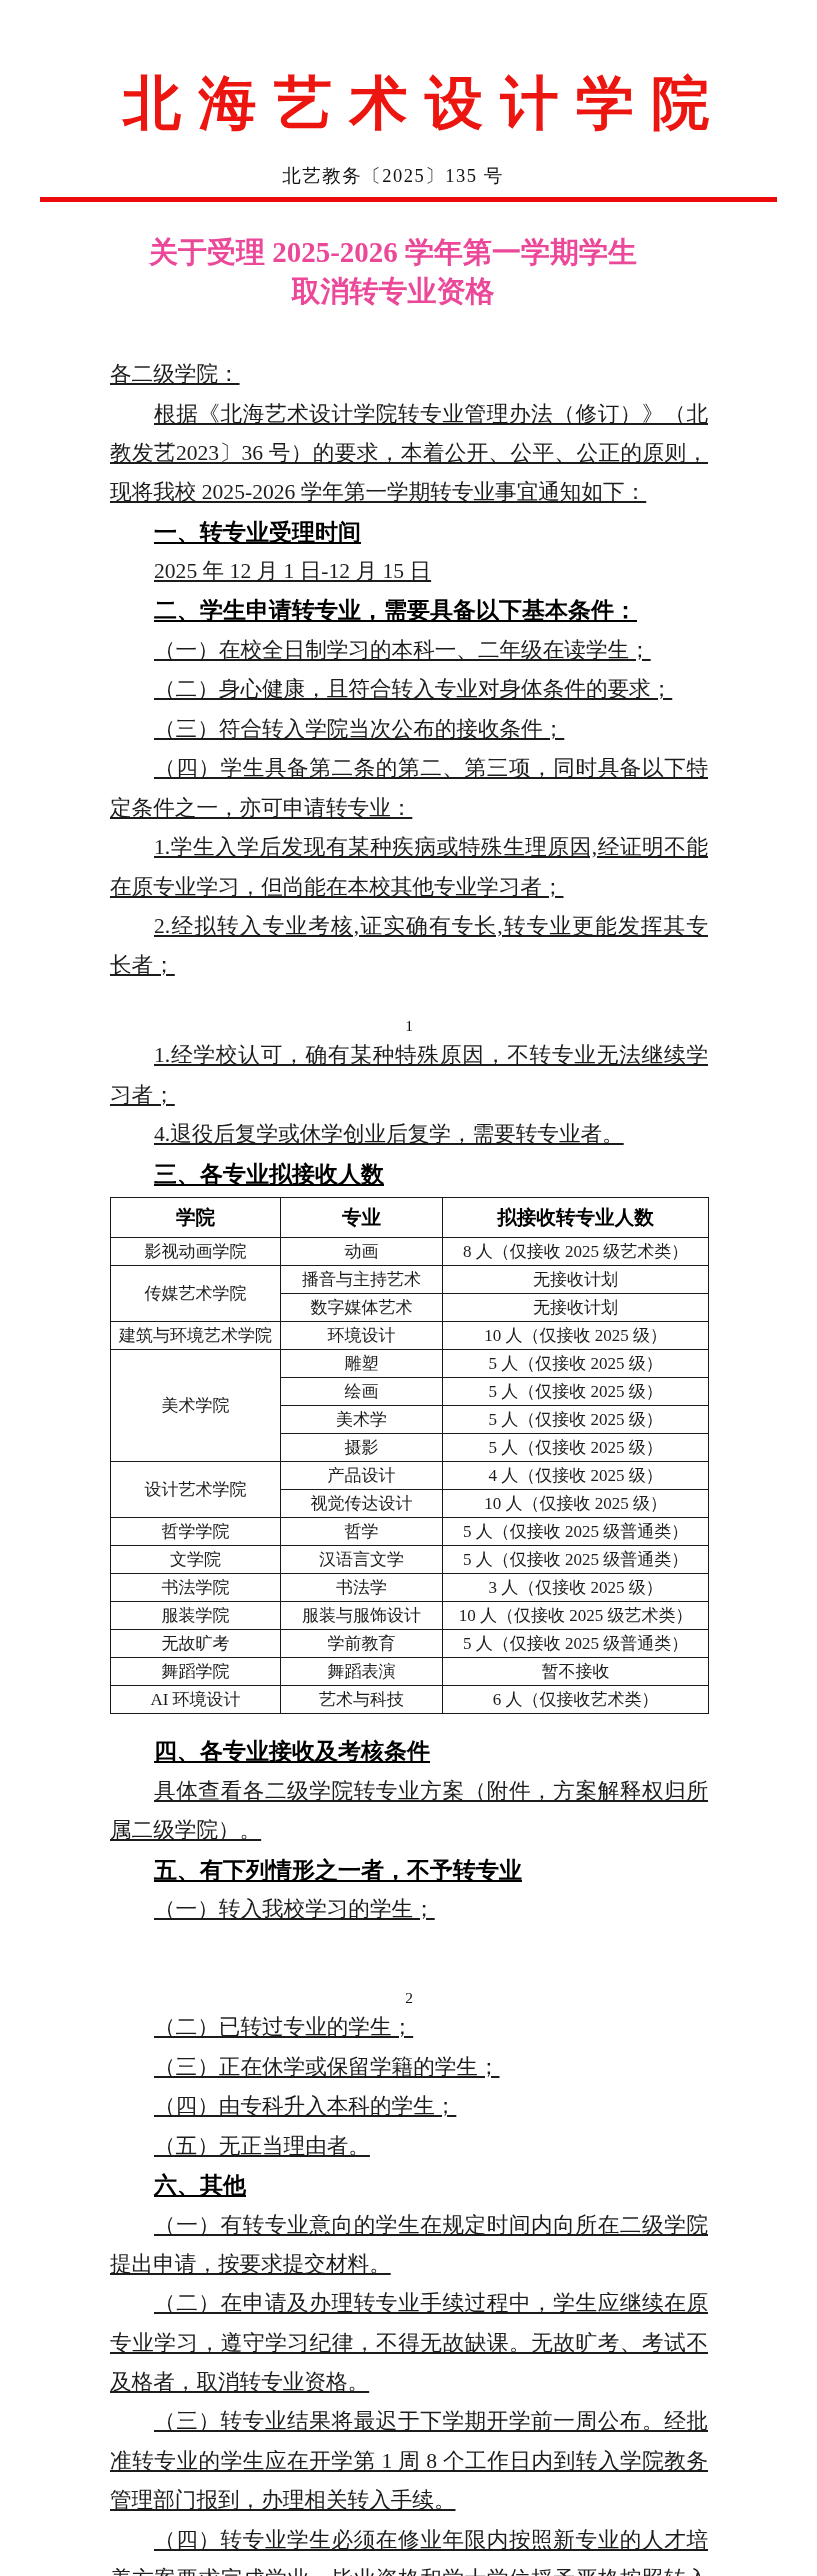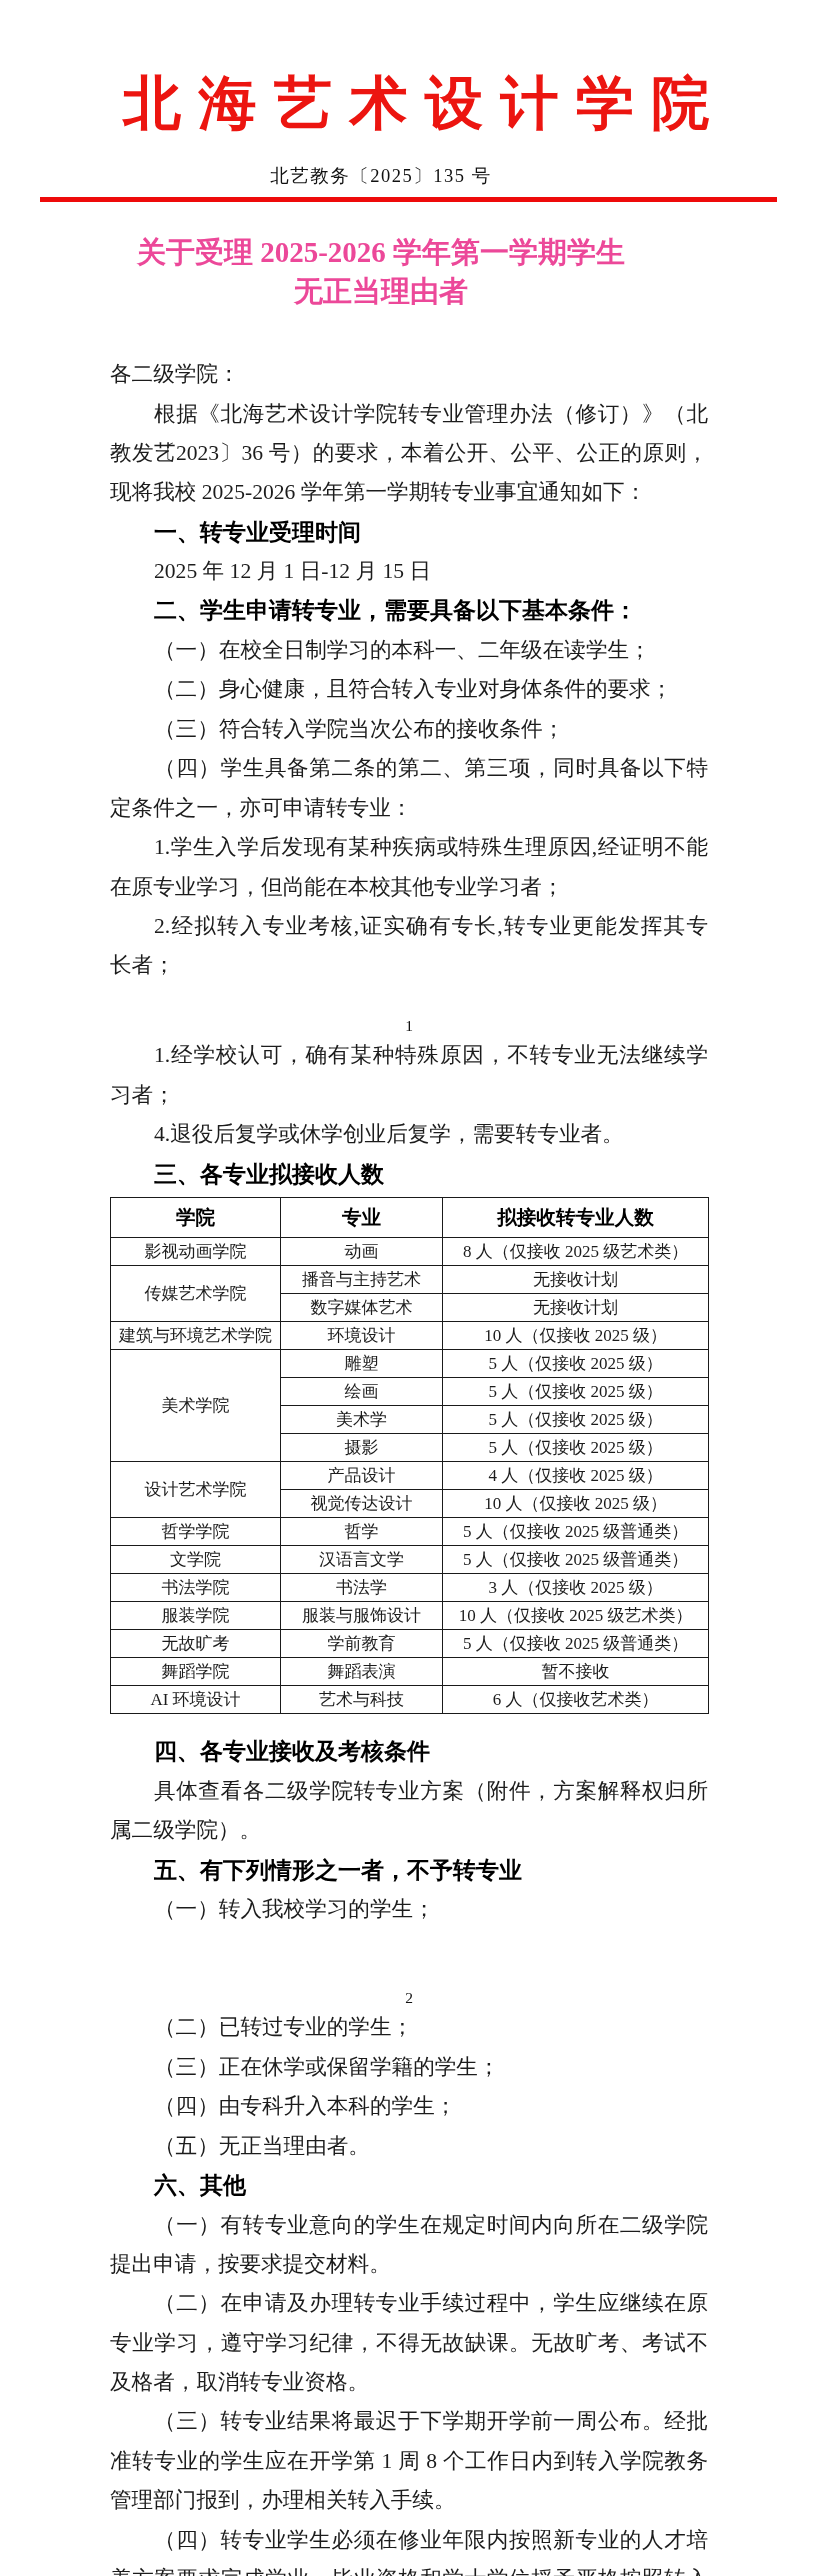--- a/index.html
+++ b/index.html
@@ -2,40 +2,40 @@
 <html style="font-size:8.2px"><head>
 <meta charset="utf-8">
 <style>
   html,body{margin:0;padding:0;}
   body{
     width:818px;height:4016px;position:relative;background:#ffffff;
     font-family:"Liberation Serif","DejaVu Serif",serif;color:#1c1c1c;
     overflow:hidden;
   }
   .abs{position:absolute;}
-  .center{left:0;width:762px;text-align:center;}
+  .center{left:0;width:762px;text-align:center;padding-left:12px;}
   
   #masthead{
     top:72px;left:0;width:818px;height:63px;line-height:63px;
     text-align:center;font-size:58px;font-weight:bold;
     letter-spacing:17.5px;padding-left:32px;box-sizing:border-box;
     white-space:nowrap;
   }
   #doc-number{
     top:164px;height:24px;line-height:24px;font-size:18.5px;
     letter-spacing:1.5px;color:#111;
   }
   #red-rule{top:197px;left:40px;width:737px;height:4.6px;}
   .title-line{
     height:39px;line-height:39px;font-size:29px;font-weight:bold;color:#ec4899;
   }
   
   .ln{
     position:absolute;left:110px;width:598px;height:39px;line-height:39px;
-    font-size:21.6px;white-space:nowrap;box-sizing:border-box;
+    font-size:21.6px;white-space:nowrap;box-sizing:border-box;text-decoration:underline;
   }
   .ind{padding-left:44px;}
   .fill{white-space:normal;text-align:justify;text-align-last:justify;}
   .hd{
     font-family:"Liberation Sans","DejaVu Sans",sans-serif;
     font-weight:bold;font-size:23px;color:#000;
   }
   
   #quota-table{
     position:absolute;top:1197px;left:110px;width:598px;
@@ -54,21 +54,21 @@
   }
 </style>
 </head>
 <body>
 
 <div id="masthead" class="abs" style="color: rgb(236, 21, 16);">北海艺术设计学院</div>
 <div id="doc-number" class="abs center">北艺教务〔2025〕135 号</div>
 <div id="red-rule" class="abs" style="background: rgb(238, 10, 10);"></div>
 
 <div class="abs center title-line" style="top:233px">关于受理 2025-2026 学年第一学期学生</div>
-<div class="abs center title-line" style="top:272px">无正当理由者</div>
+<div class="abs center title-line" style="top:272px">取消转专业资格</div>
 
 <div class="ln" style="top:355px">各二级学院：</div>
 <div class="ln ind fill" style="top:395px">根据《北海艺术设计学院转专业管理办法（修订）》（北艺</div>
 <div class="ln fill" style="top:434px">教发〔2023〕36 号）的要求，本着公开、公平、公正的原则，</div>
 <div class="ln" style="top:473px">现将我校 2025-2026 学年第一学期转专业事宜通知如下：</div>
 <div class="ln ind hd" style="top:513px">一、转专业受理时间</div>
 <div class="ln ind" style="top:552px">2025 年 12 月 1 日-12 月 15 日</div>
 <div class="ln ind hd" style="top:591px">二、学生申请转专业，需要具备以下基本条件：</div>
 <div class="ln ind" style="top:631px">（一）在校全日制学习的本科一、二年级在读学生；</div>
 <div class="ln ind" style="top:670px">（二）身心健康，且符合转入专业对身体条件的要求；</div>

